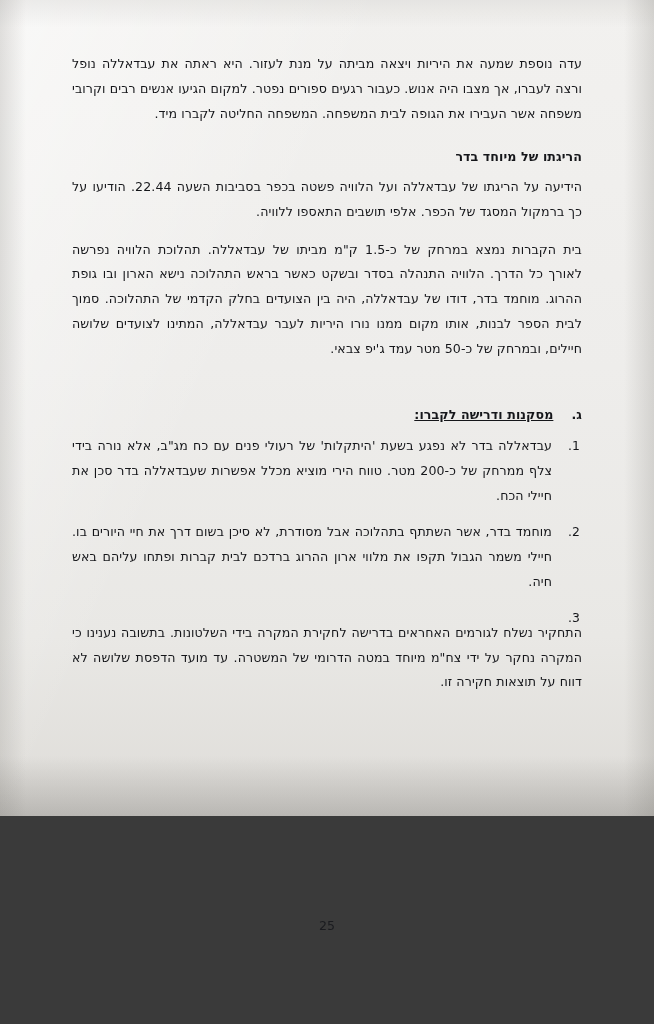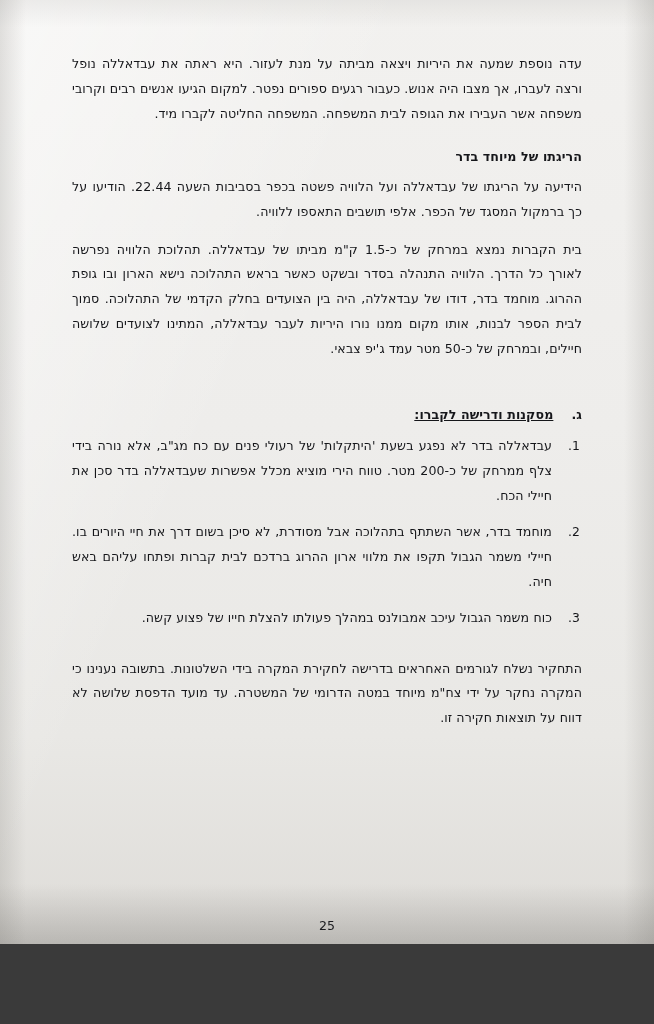--- a/index.html
+++ b/index.html
@@ -9,21 +9,21 @@
   }
   body {
     width: 654px;
     height: 1024px;
     overflow: hidden;
     font-family: "DejaVu Sans", sans-serif;
   }
   .page {
     position: relative;
     width: 654px;
-    height: 944px;
+    height: 816px;
     background: #efeeec;
     background-image:
       linear-gradient(115deg, rgba(255,255,255,0.55) 0%, rgba(255,255,255,0.0) 38%),
       linear-gradient(to bottom, #f2f1ef 0%, #eeedeb 45%, #e9e8e5 78%, #dedcd8 100%);
     box-sizing: border-box;
   }
   
   .page::before {
     content: "";
     position: absolute;
@@ -138,21 +138,20 @@
       <li>
         <span class="marker">1.</span>
         <span>עבדאללה בדר לא נפגע בשעת 'היתקלות' של רעולי פנים עם כח מג"ב, אלא נורה בידי צלף ממרחק של כ-200 מטר. טווח הירי מוציא מכלל אפשרות שעבדאללה בדר סכן את חיילי הכח.</span>
       </li>
       <li>
         <span class="marker">2.</span>
         <span>מוחמד בדר, אשר השתתף בתהלוכה אבל מסודרת, לא סיכן בשום דרך את חיי היורים בו. חיילי משמר הגבול תקפו את מלווי ארון ההרוג ברדכם לבית קברות ופתחו עליהם באש חיה.</span>
       </li>
       <li>
         <span class="marker">3.</span>
-        <span>כוח משמר הגבול עיכב אמבולנס במהלך פעולתו להצלת חייו של פצוע קשה.</span>
       </li>
     </ol>
 
     <p class="para closing">התחקיר נשלח לגורמים האחראים בדרישה לחקירת המקרה בידי השלטונות. בתשובה נענינו כי המקרה נחקר על ידי צח"מ מיוחד במטה הדרומי של המשטרה. עד מועד הדפסת שלושה לא דווח על תוצאות חקירה זו.</p>
 
   </div>
 
   <div class="page-number">25</div>
 </div>
 

